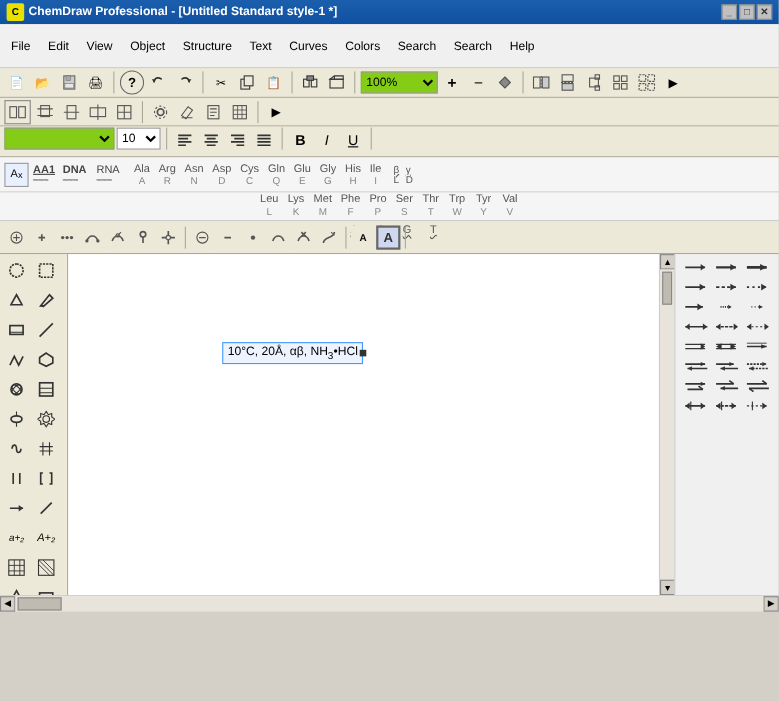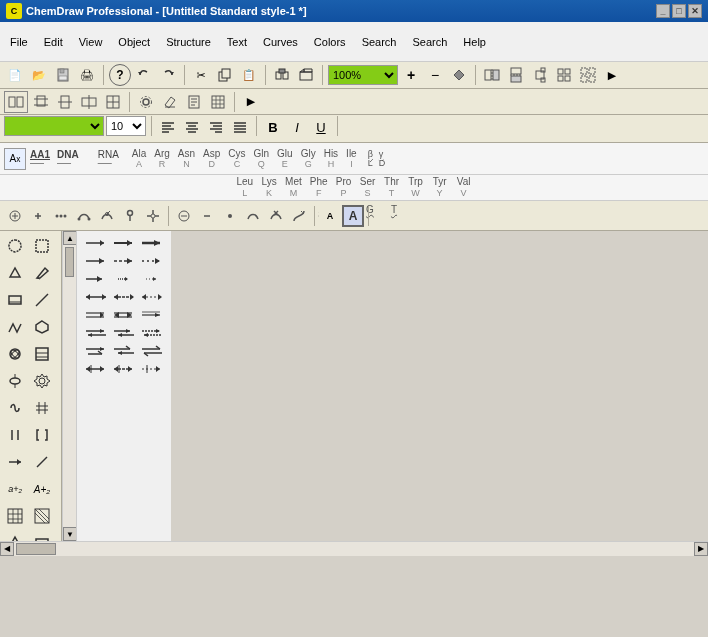--- a/index.html
+++ b/index.html
@@ -523,21 +523,21 @@
 
 <div id="aa-toolbar" style="height:32px; overflow:hidden;">
   <div style="display:flex; align-items:center; gap:4px; font-size:10px;">
 
     <div style="width:22px; height:22px; border:1px solid #999; display:flex; align-items:center; justify-content:center; font-size:10px; background:#e8f0ff; cursor:pointer;">A<sub>x</sub></div>
 
     <div style="display:flex; flex-direction:column; line-height:1.1; cursor:pointer; margin-right:3px;">
       <span style="font-size:10px; font-weight:bold; text-decoration:underline; color:#444;">AA1</span>
       <span style="font-size:8px; color:#888; text-decoration:line-through;">~~~</span>
     </div>
-    <div style="display:flex; flex-direction:column; line-height:1.1; cursor:pointer; margin-right:15px;">
+    <div style="display:flex; flex-direction:column; line-height:1.1; cursor:pointer; margin-right:5px;">
       <span style="font-size:10px; font-weight:bold; color:#444;">DNA</span>
       <span style="font-size:8px; color:#888; text-decoration:line-through;">~~~</span>
     </div>
     <div style="display:flex; flex-direction:column; line-height:1.1; cursor:pointer; margin-right:6px;">
       <span style="font-size:10px; font-weight:normal; color:#444;text-align:center;">RNA</span>
       <span style="font-size:8px; color:#888; text-decoration:line-through;">~~~</span>
     </div>
 
     <div style="display:flex; gap:2px;">
       <div class="aa-item">
@@ -865,20 +865,26 @@
       </div>
       <div class="side-btn">
         <svg width="16" height="16" viewBox="0 0 16 16">
             <rect x="2" y="4" width="12" height="8" fill="none" stroke="#333" stroke-width="1.5"></rect>
           </svg>
       </div>
     </div>
 
   </div>
 
+  <div id="canvas-area">
+    <div class="text-element" style="left:140px; top:80px;">
+      <span>10°C, 20Å, αβ, NH<sub>3</sub>•HCl</span>
+      <div class="resize-handle"></div>
+    </div>
+  </div>
 
   <div id="v-scrollbar">
     <div class="scroll-arrow">▲</div>
     <div class="scroll-track">
       <div class="scroll-thumb"></div>
     </div>
     <div class="scroll-arrow">▼</div>
   </div>
 
   <div id="right-panel">

